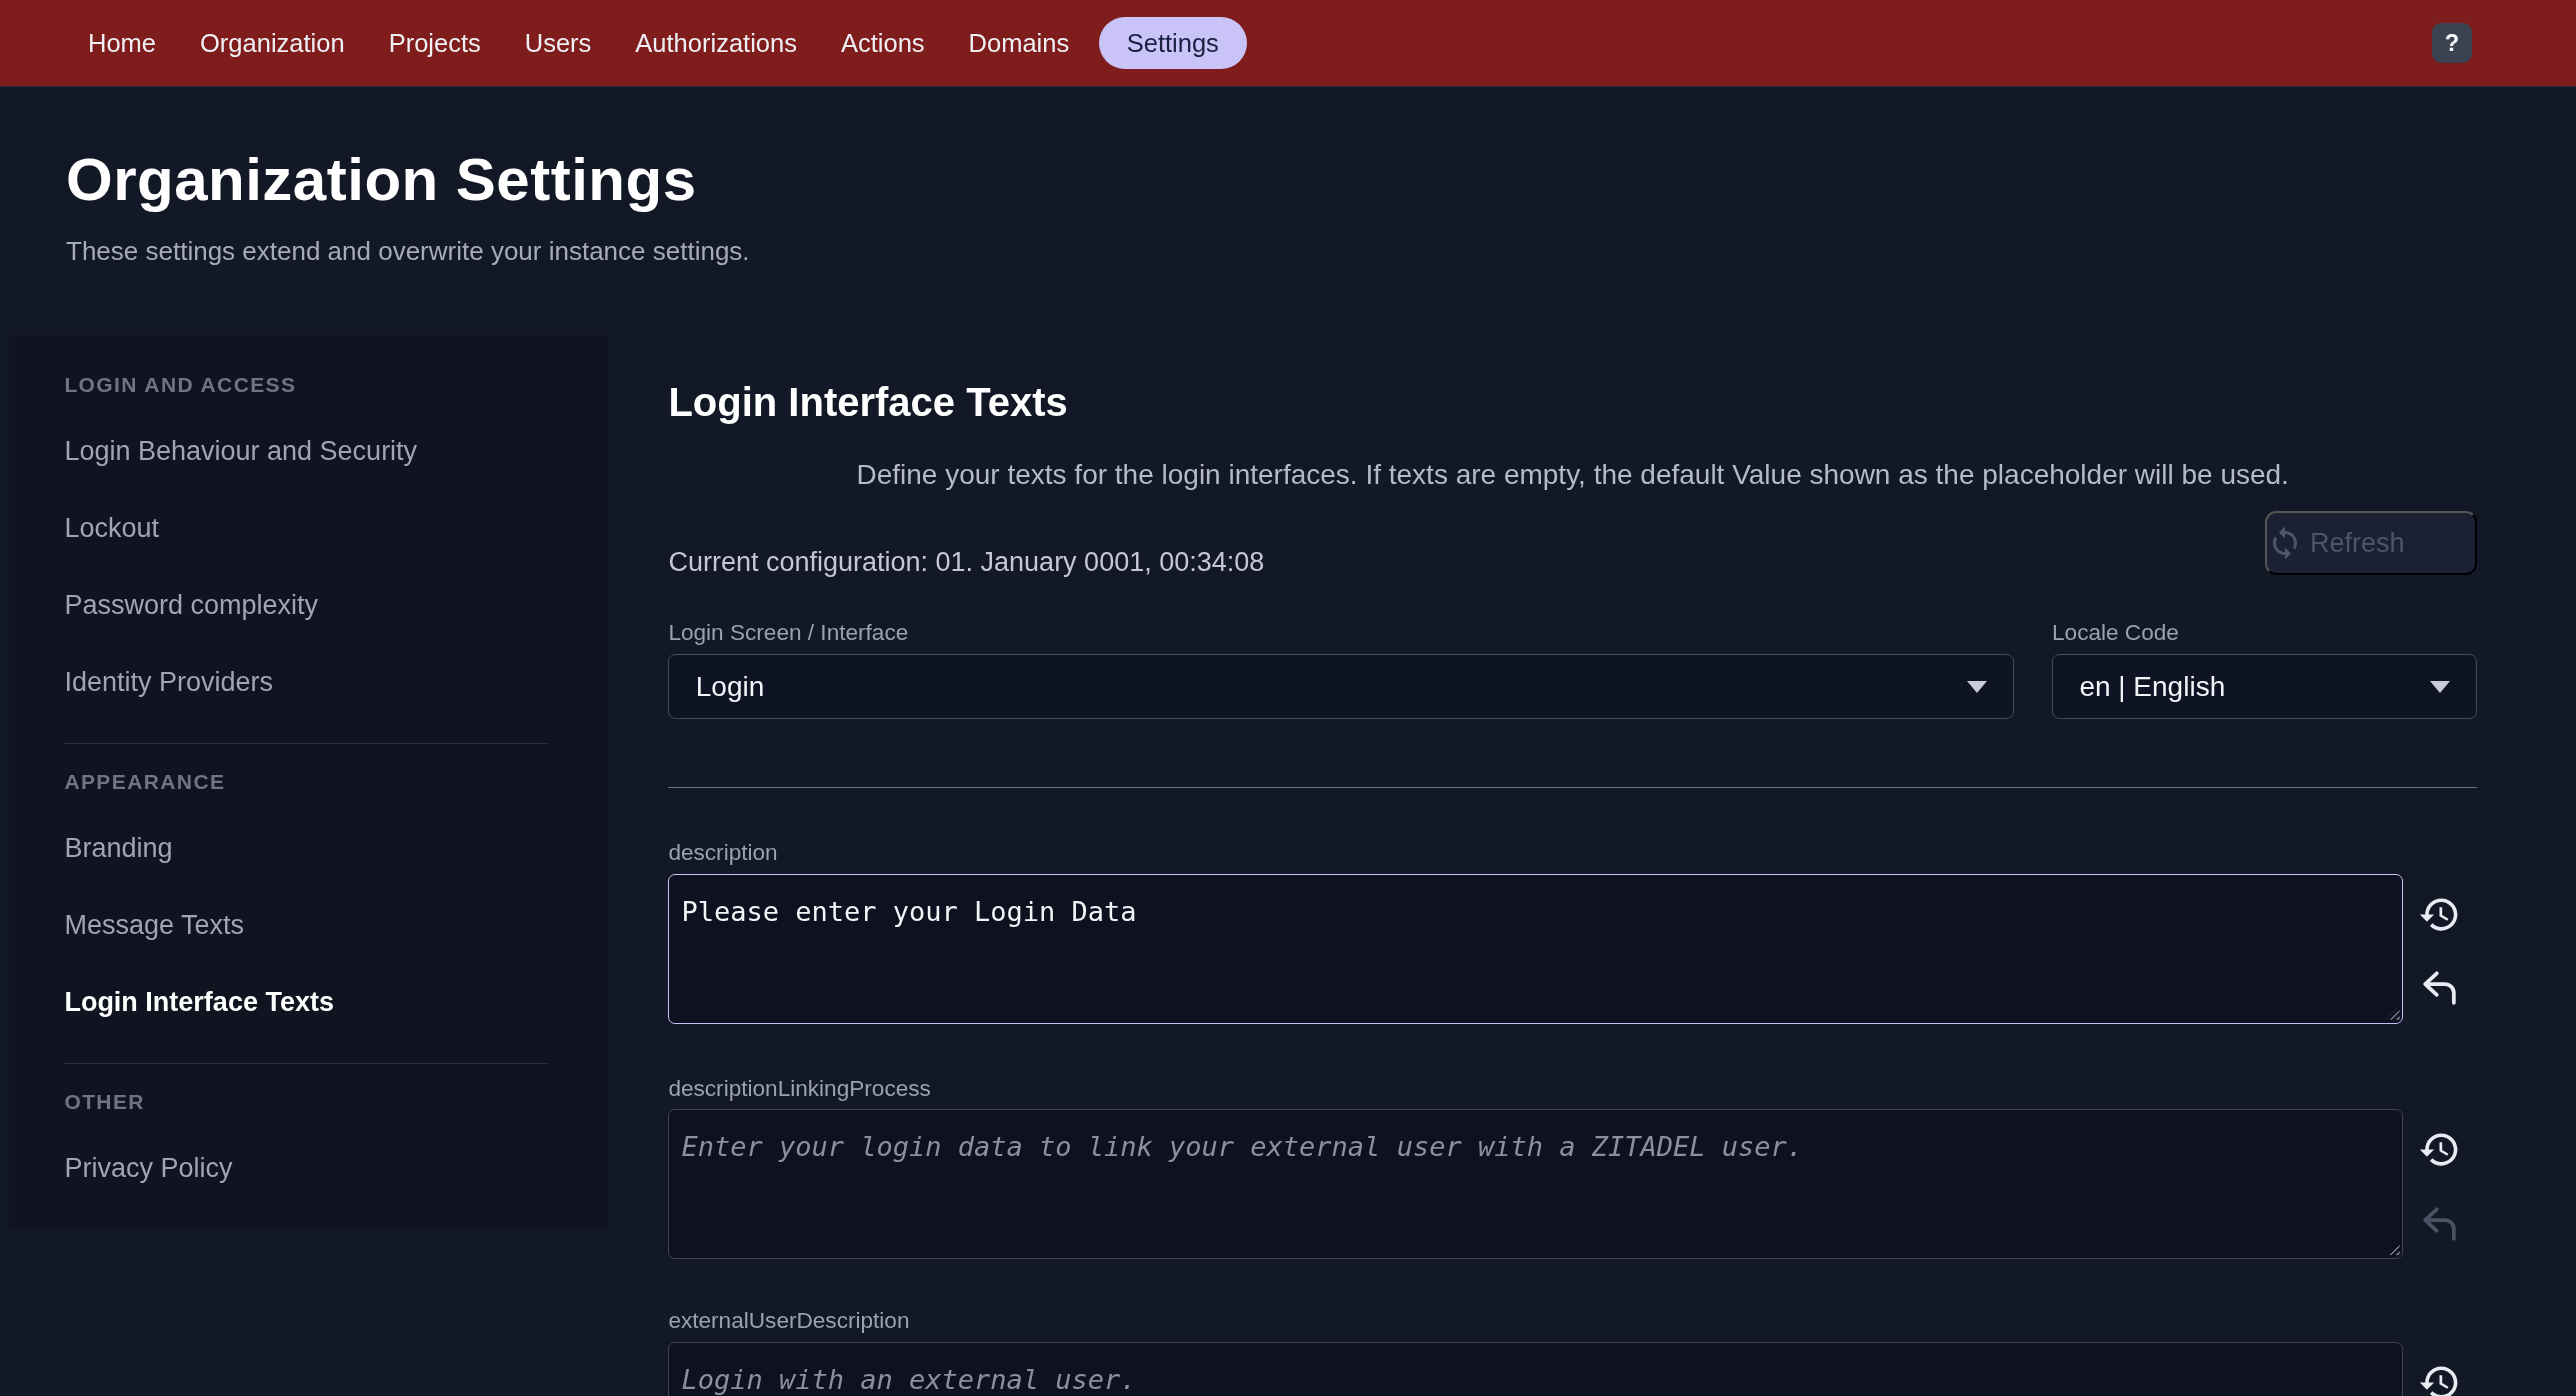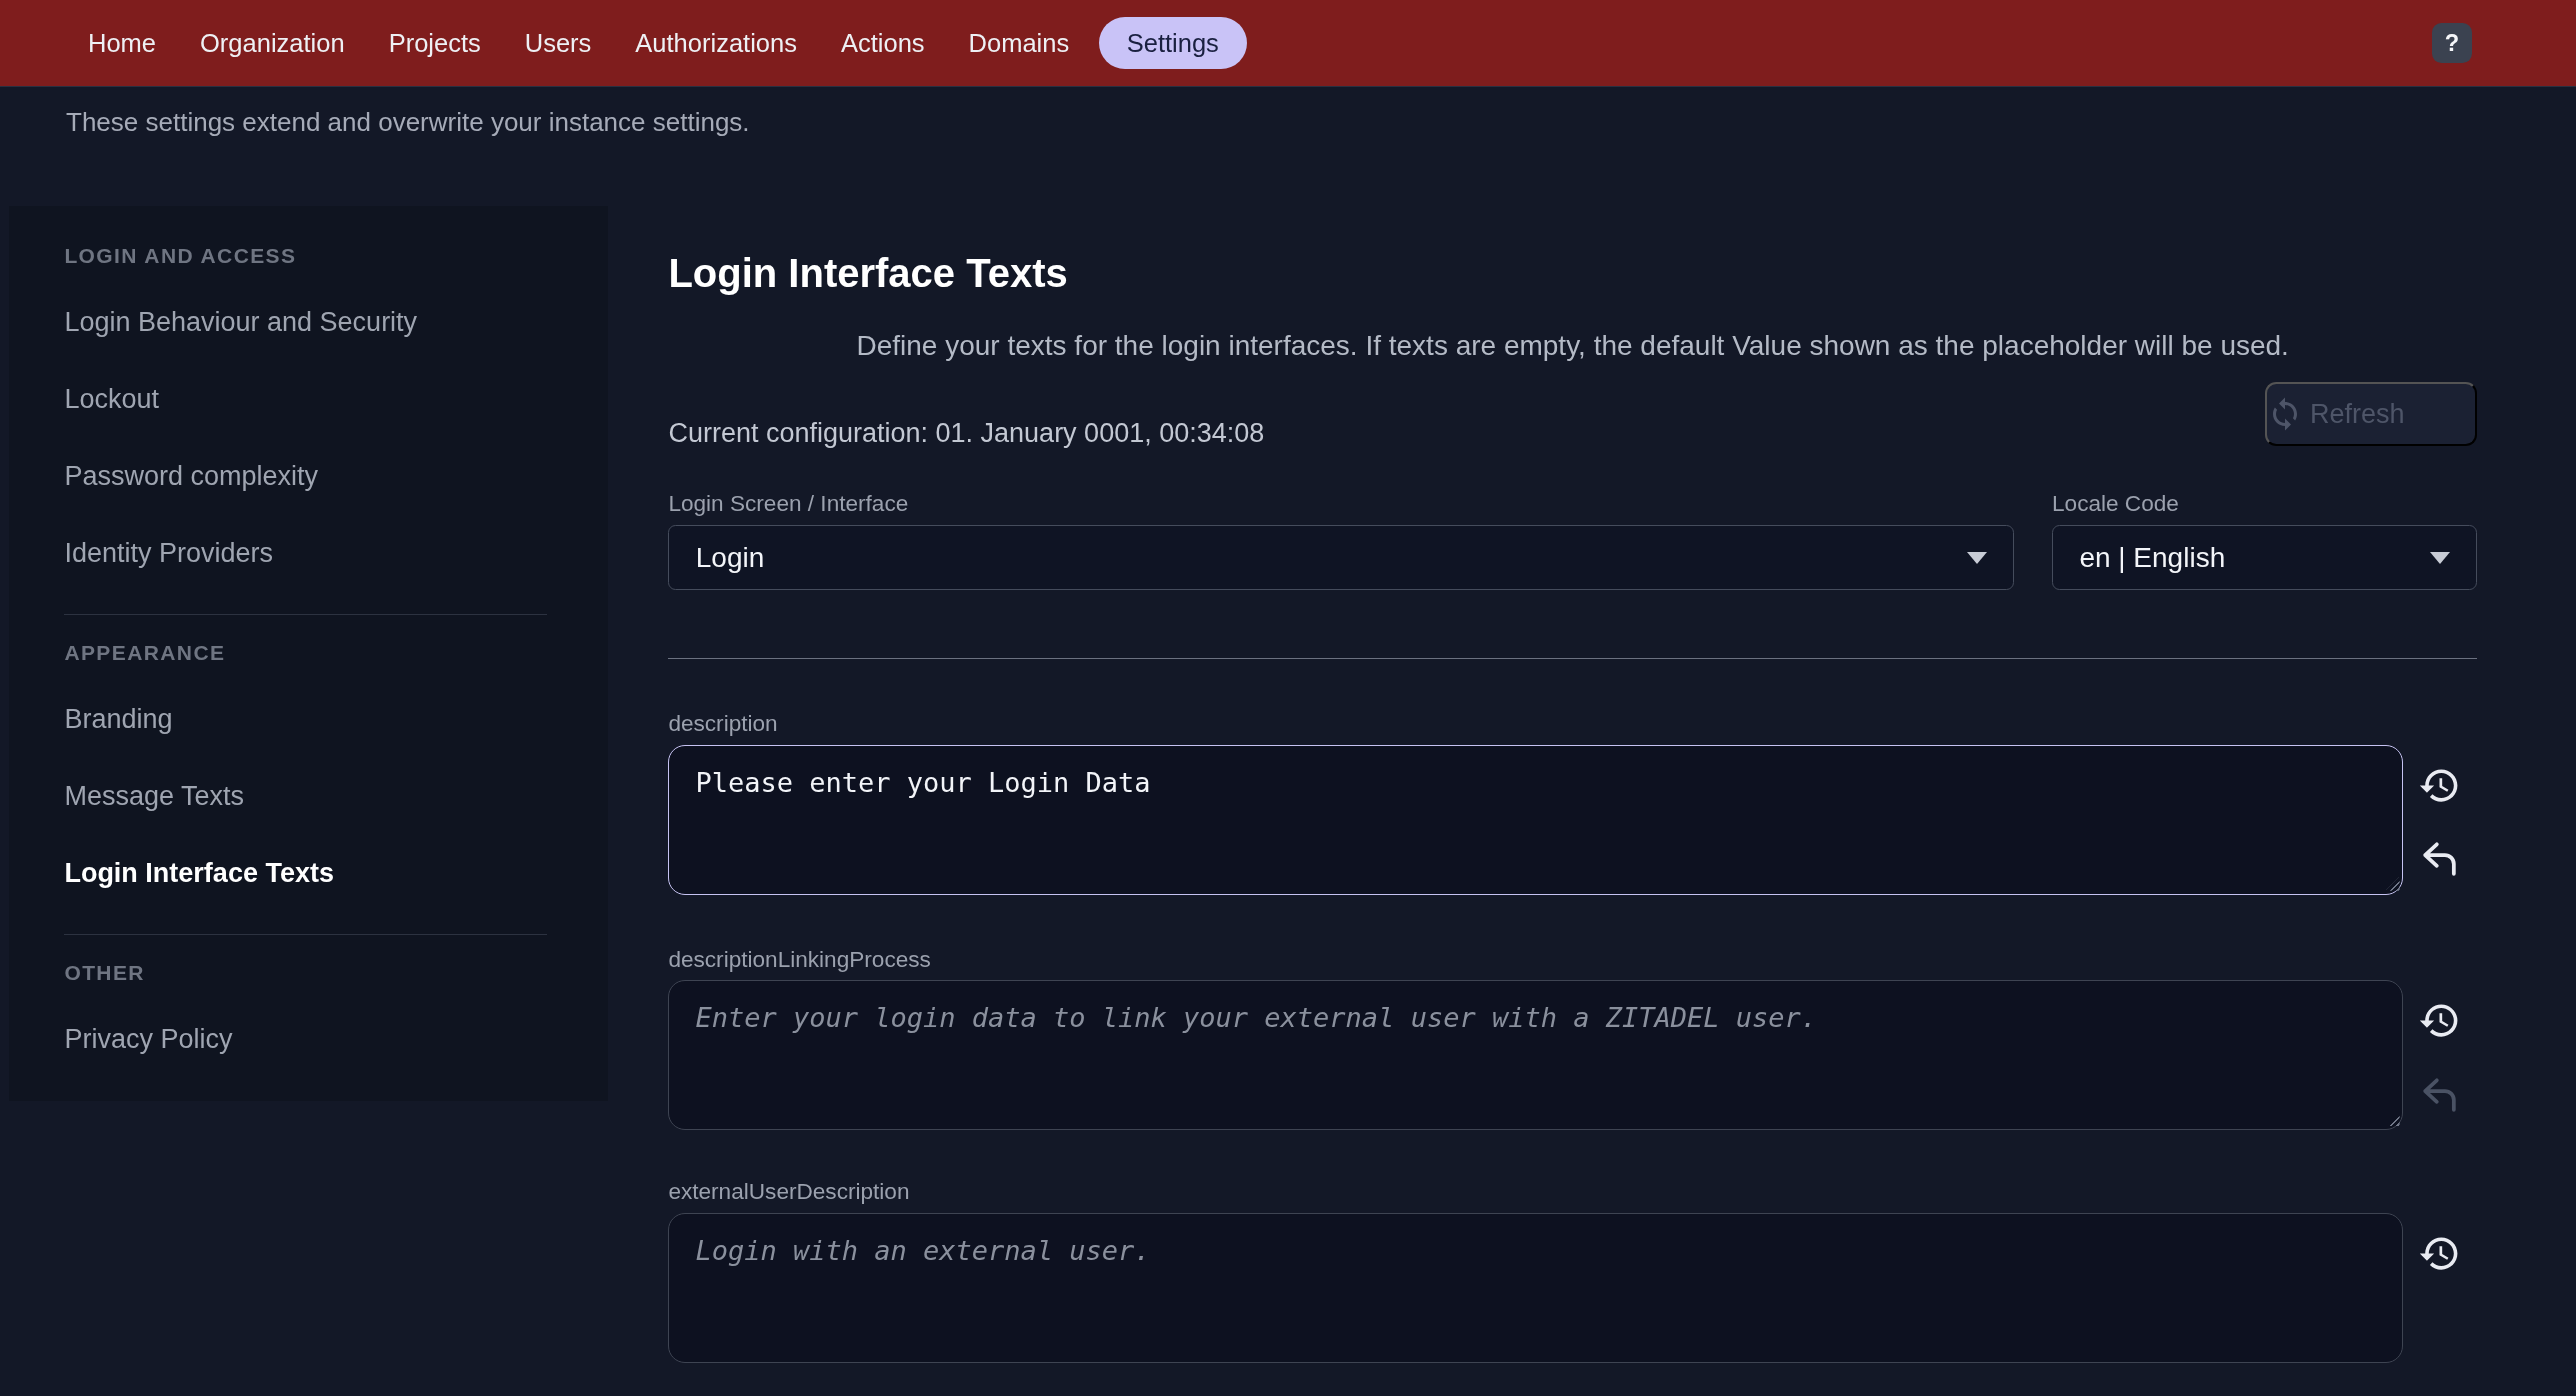--- a/index.html
+++ b/index.html
@@ -187,26 +187,26 @@
 
   
   .field-block { margin-top: 51px; }
   .field-row { display: flex; }
   .ta-wrap { width: 1735px; position: relative; margin-top: 6.6px; }
   textarea {
     width: 100%;
     height: 150px;
     background: #0d1120;
     border: 1.9px solid #3e4452;
-    border-radius: 17px;
+    border-radius: 7px;
     color: #f2f4f8;
     font-family: "DejaVu Sans Mono", monospace;
     font-size: 27px;
     line-height: 1.35;
-    padding: 19px 26px;
+    padding: 19px 12px;
     resize: none;
     outline: none;
     display: block;
   }
   textarea::placeholder { font-style: italic; color: #8a909d; }
   .ta-wrap.focused textarea { border-color: #c6c3f2; }
   .grip {
     position: absolute;
     right: 3.8px;
     bottom: 3.8px;
@@ -242,20 +242,21 @@
   <div class="nav-item">Authorizations</div>
   <div class="nav-item">Actions</div>
   <div class="nav-item">Domains</div>
   <div class="nav-item active">Settings</div>
   <div class="help-btn">
     <span>?</span>
   </div>
 </nav>
 
 <header class="page-header">
+  <h1 class="page-title">Organization Settings</h1>
   <div class="page-subtitle">These settings extend and overwrite your instance settings.</div>
 </header>
 
 <div class="content-row">
 
   <aside class="sidebar">
     <div class="side-header">LOGIN AND ACCESS</div>
     <div class="side-item">Login Behaviour and Security</div>
     <div class="side-item">Lockout</div>
     <div class="side-item">Password complexity</div>

